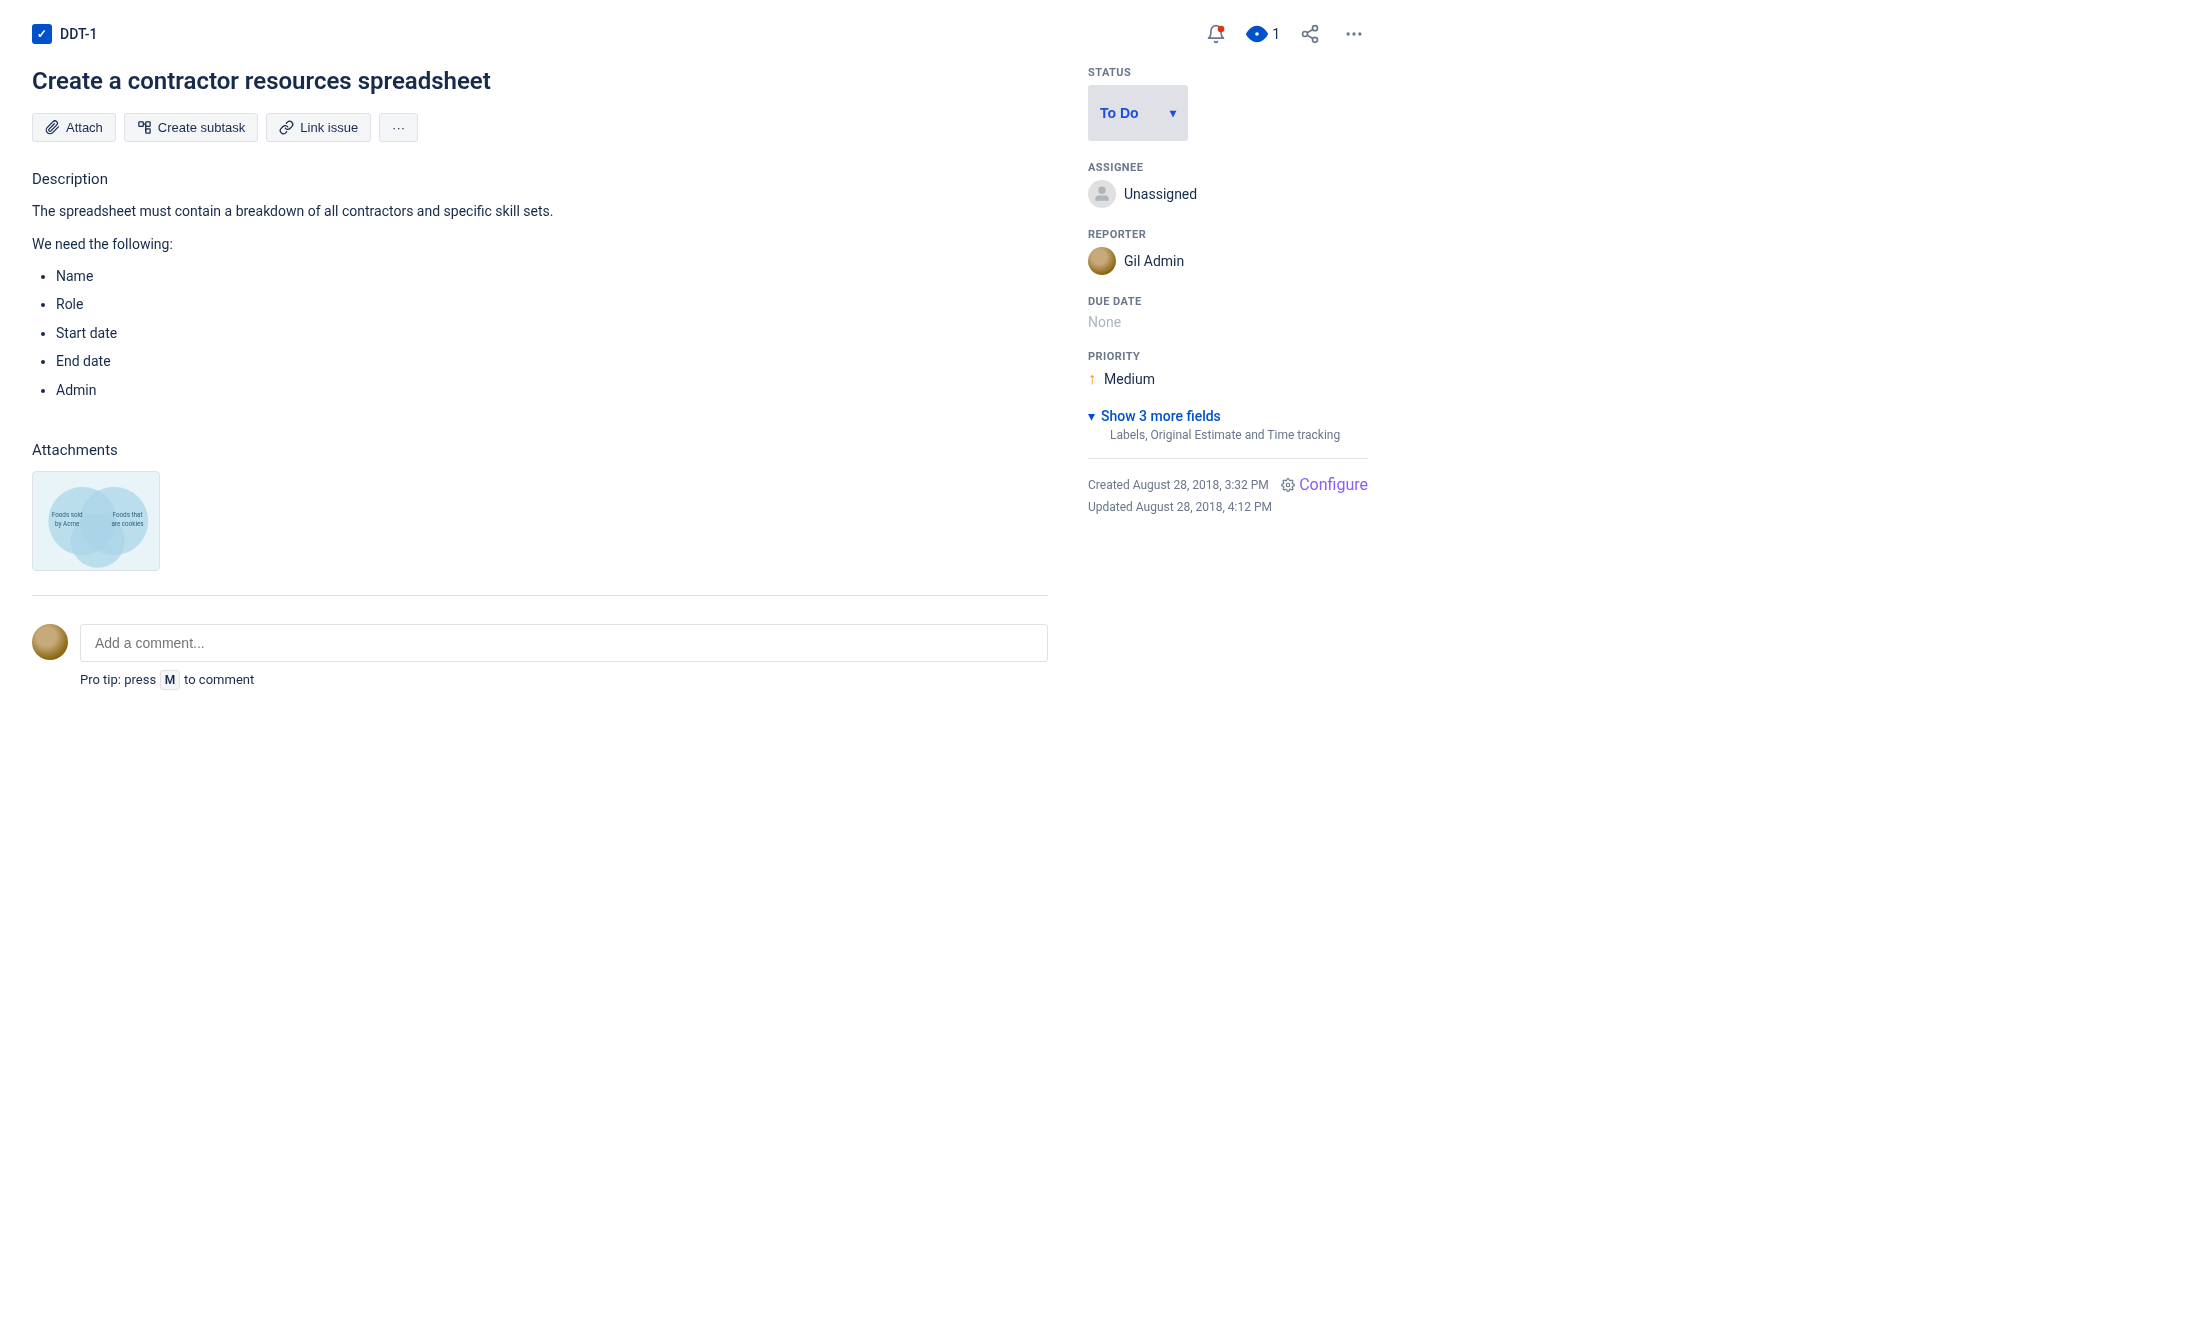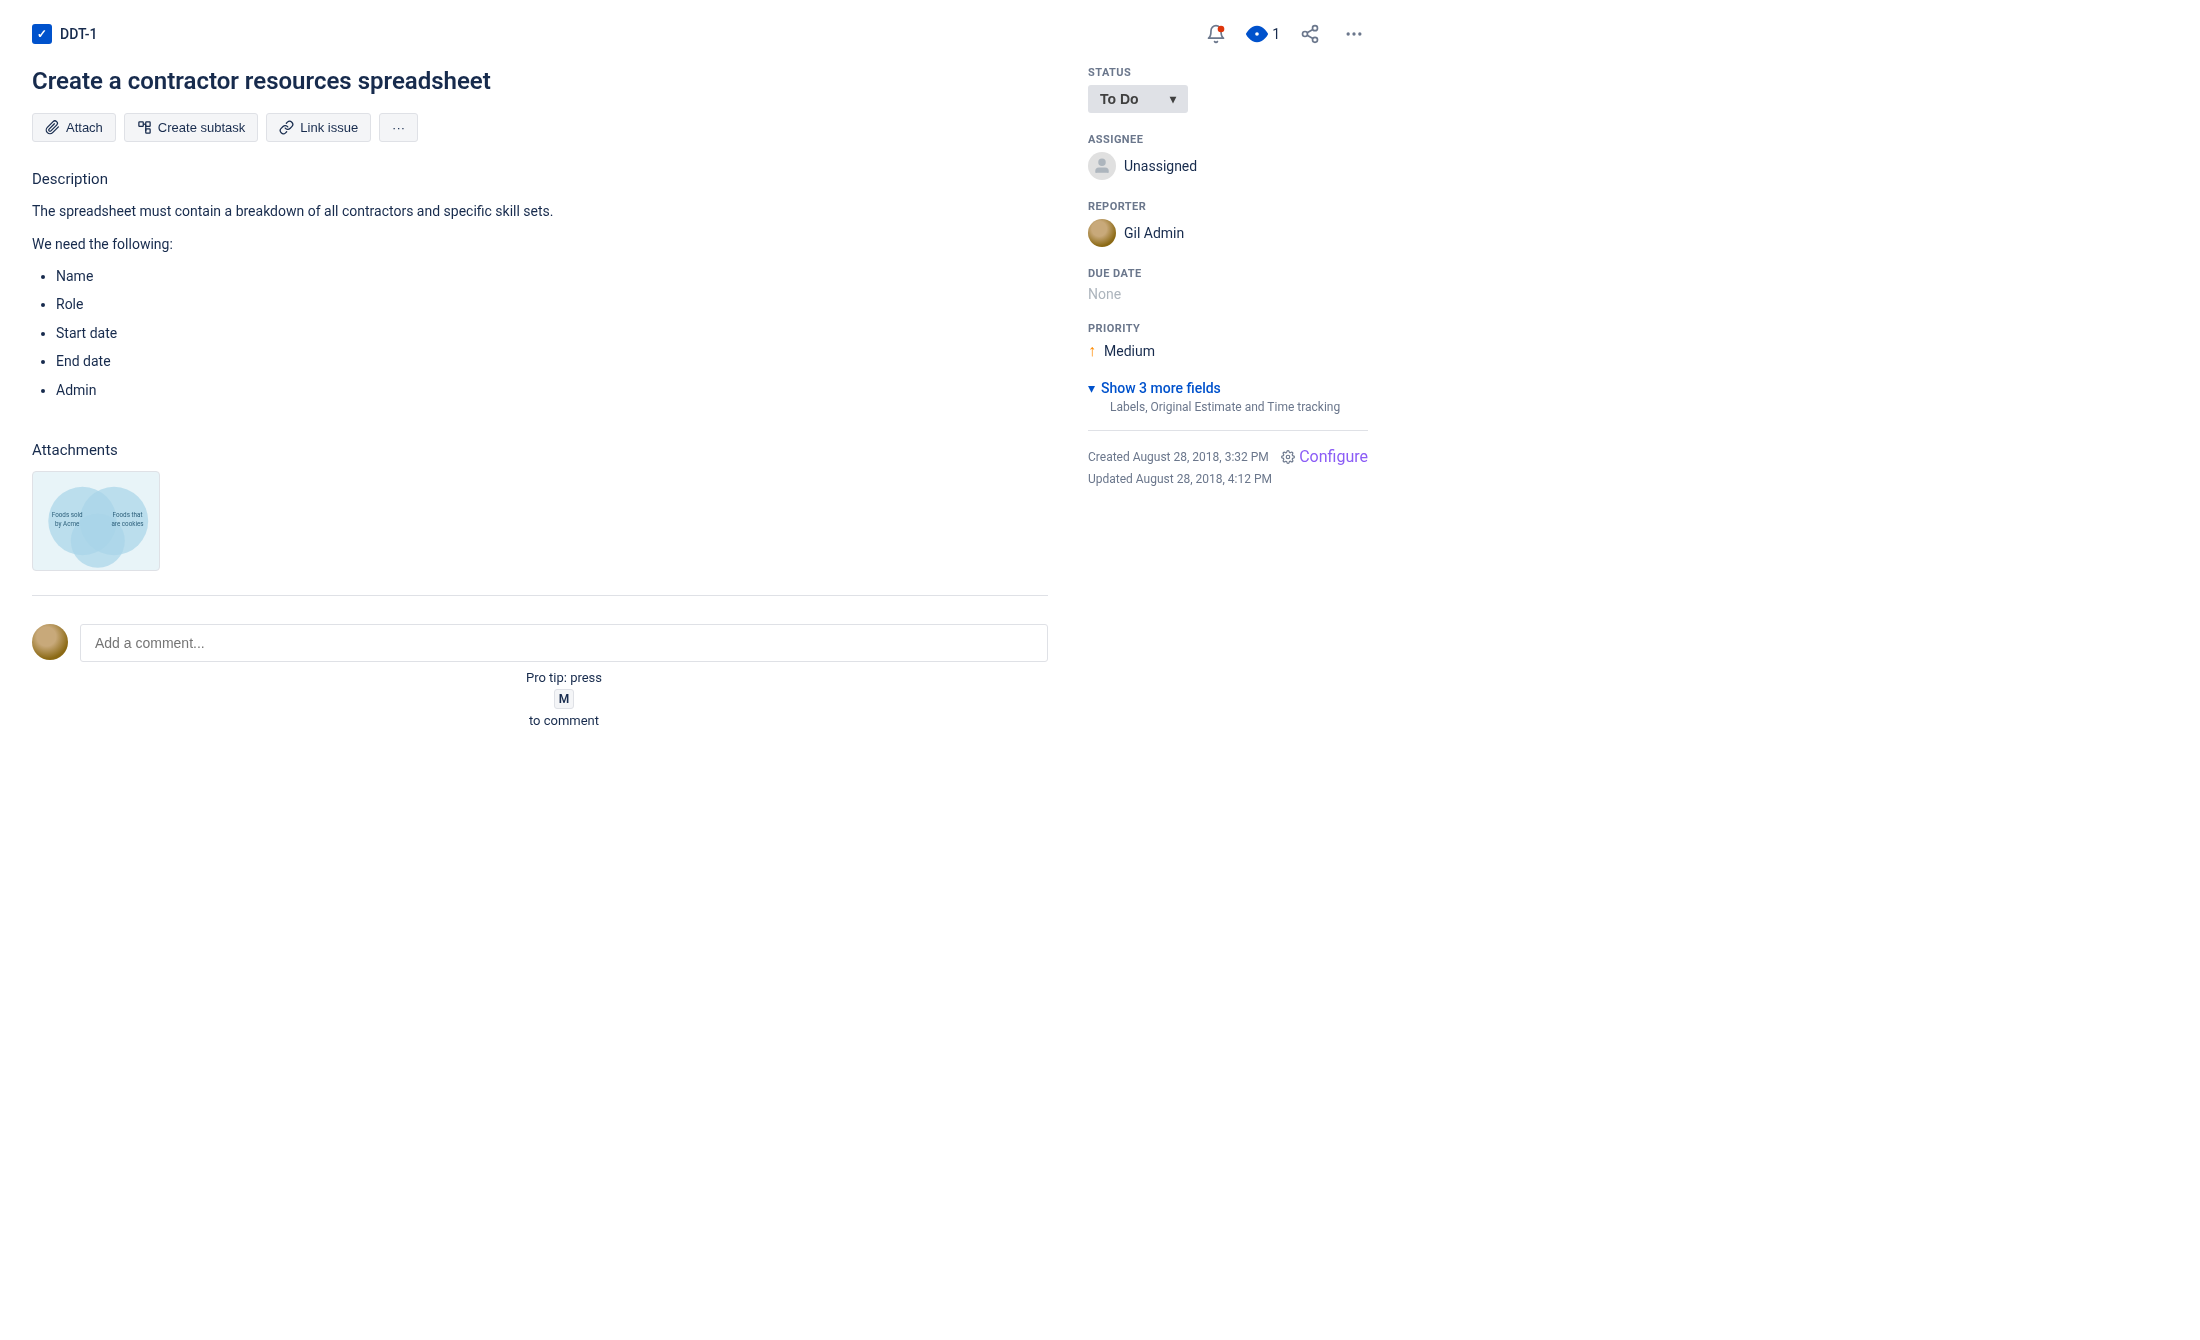--- a/index.html
+++ b/index.html
@@ -214,28 +214,28 @@
       font-size: 14px;
       color: #172b4d;
       display: flex;
       align-items: center;
       gap: 8px;
     }
     .status-btn {
       display: flex;
       align-items: center;
       gap: 8px;
-      padding: 6px 12px;
+      padding: 20px 12px;
       border: none;
       border-radius: 3px;
       background: #dfe1e6;
       cursor: pointer;
       font-size: 14px;
       font-weight: 600;
-      color: #404040;
+      color: #1d4ed8;
       min-width: 100px;
     }
     .status-btn .chevron {
       margin-left: auto;
       font-size: 12px;
     }
     .assignee-icon {
       width: 28px;
       height: 28px;
       border-radius: 50%;
@@ -405,21 +405,21 @@
       </div>
 
       <hr style="border: none; border-top: 1px solid #dfe1e6; margin: 24px 0 0 0;">
 
       <div class="comment-section">
         <div class="avatar">
           <div class="avatar-img"></div>
         </div>
         <input type="text" class="comment-input" placeholder="Add a comment..." style="">
       </div>
-      <div class="pro-tip" style="margin-left: 48px; margin-top: 8px; flex-direction: column;">
+      <div class="pro-tip" style="margin-left: 48px; margin-top: 8px;">
         <span>Pro tip: press</span>
         <span class="key-badge">M</span>
         <span>to comment</span>
       </div>
     </div>
 
     <div class="sidebar">
 
       <div class="field-group">
         <div class="field-label">STATUS</div>

